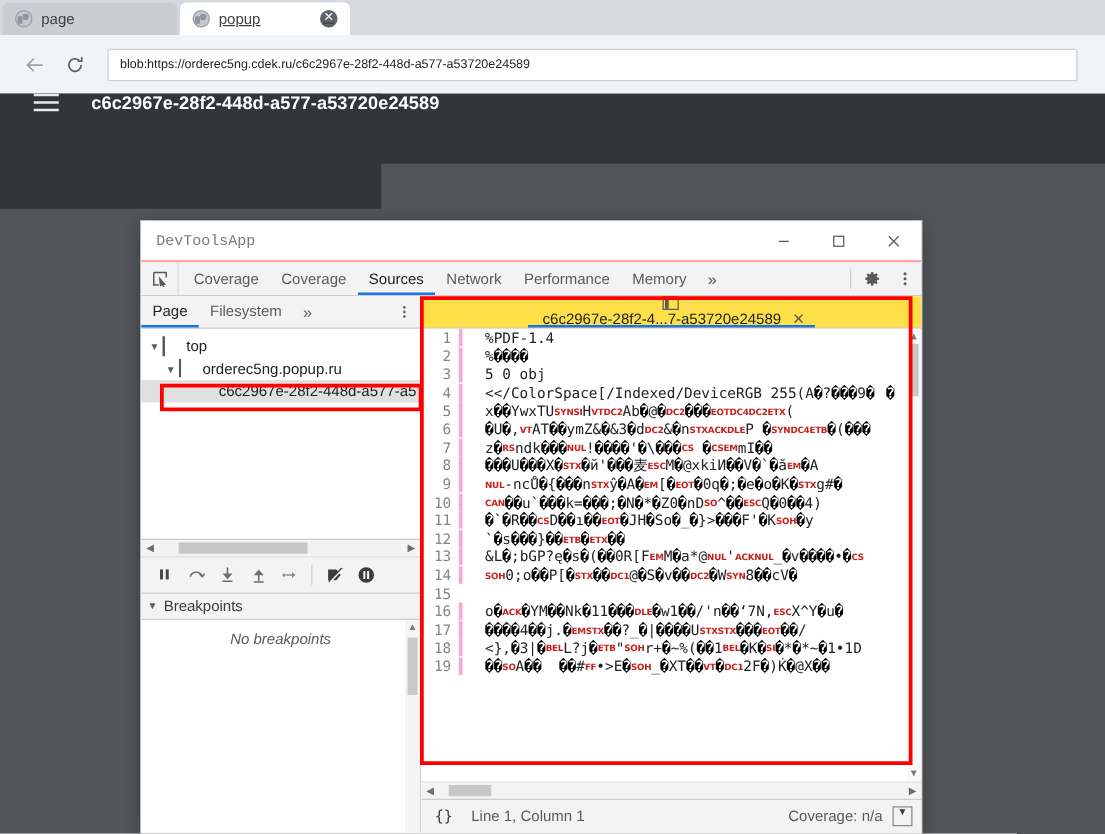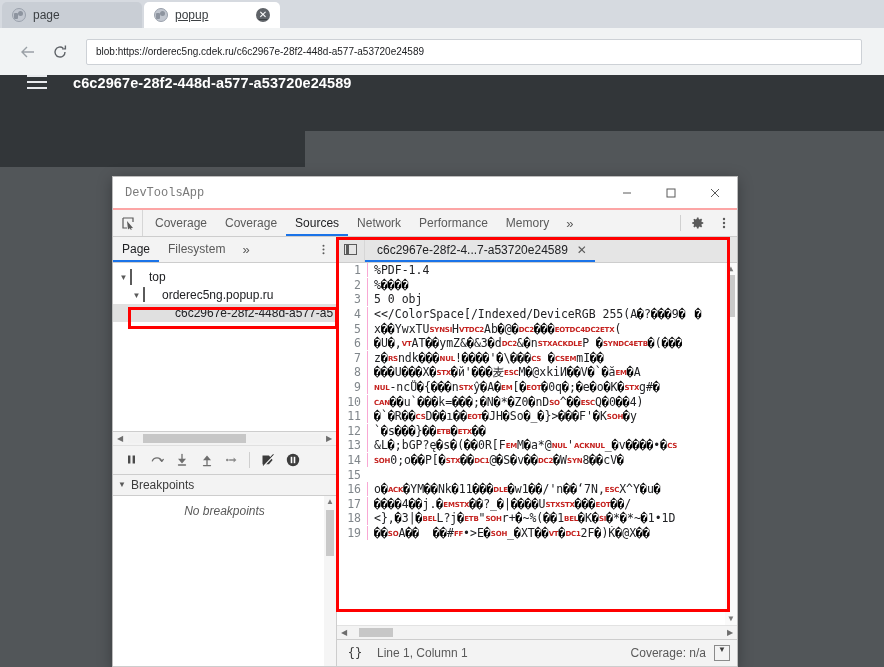--- a/index.html
+++ b/index.html
@@ -220,22 +220,22 @@
     position: absolute; right: 0; top: 0; width: 12px; bottom: 0; background: #f5f5f5;
   }
   .bp-scrollbar .up { font-size: 8px; color: #7a7a7a; text-align: center; line-height: 12px; }
   .bp-scrollbar .thumb {
     position: absolute; left: 2px; top: 14px; width: 8px; height: 46px; background: #c9c9c9;
   }
 
   
   .editor-pane { flex: 1; display: flex; flex-direction: column; background: #fff; min-width: 0; }
   .editor-tabs {
-    height: 26px; background: #e5e5e5; border-bottom: 1px solid #cdcdcd;
-    display: flex; align-items: center; font-size: 12px; color: #202124;
+    height: 26px; background: #fde047; border-bottom: 1px solid #cdcdcd;
+    display: flex; align-items: center; font-size: 12px; color: #202124; flex-direction: column;
   }
   .panel-toggle {
     width: 28px; height: 25px; display: flex; align-items: center; justify-content: center;
     border-right: 1px solid #d6d6d6;
   }
   .panel-toggle .glyph {
     width: 13px; height: 11px; border: 1.4px solid #5a5a5a; position: relative;
   }
   .panel-toggle .glyph::before {
     content: ""; position: absolute; left: 1px; top: 0; bottom: 0; width: 3px; background: #5a5a5a;
@@ -250,21 +250,21 @@
     flex: 1; position: relative; overflow: hidden; background: #ffffff;
     font-family: "DejaVu Sans Mono", monospace;
     font-size: 11.5px;
   }
   .code-line { display: flex; height: 14.6px; align-items: center; white-space: pre; }
   .ln {
     width: 30px; flex: 0 0 30px; text-align: right; padding-right: 6px;
     color: #80868b; background: #fff;
   }
   .code-text {
-    padding-left: 6px; border-left: 1px solid #f9a8d4; color: #202124;
+    padding-left: 18px; border-left: 3px solid #f9a8d4; color: #202124;
     overflow: hidden; flex: 1;
   }
   .rep { color: #000; font-weight: bold; }
   .ctl {
     color: #c5221f; font-size: 7px; font-weight: bold;
     font-family: "DejaVu Sans", sans-serif;
     vertical-align: 1px; letter-spacing: -.2px;
   }
   .code-vscroll {
     position: absolute; right: 0; top: 0; bottom: 0; width: 12px; background: #fafafa;

